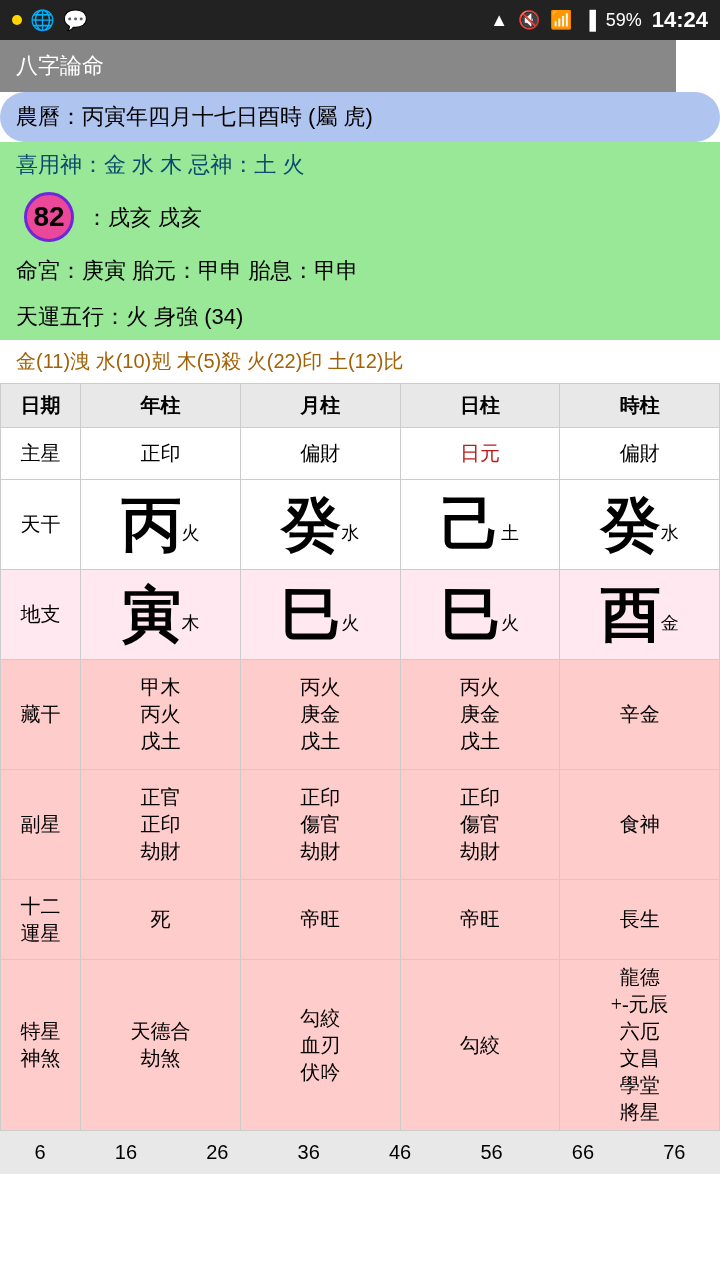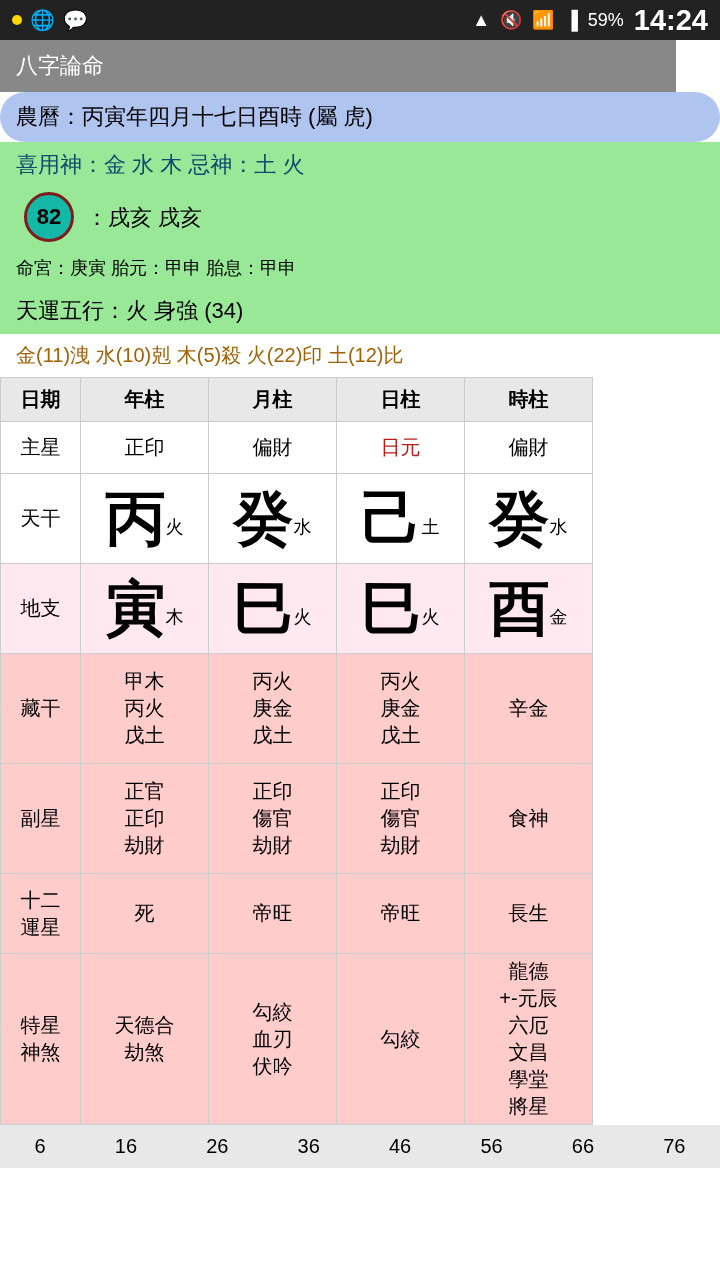--- a/index.html
+++ b/index.html
@@ -61,21 +61,21 @@
     }
     .info-shen2 {
       background: #98e898;
       padding: 4px 16px;
       font-size: 22px;
       color: #000;
     }
     .info-ming {
       background: #98e898;
       padding: 8px 16px;
-      font-size: 18px;
+      font-size: 22px;
       color: #000;
     }
     .info-tianyun {
       background: #98e898;
       padding: 8px 16px;
       font-size: 22px;
       color: #000;
     }
     .info-wuxing {
       background: #fff;
@@ -85,41 +85,42 @@
     }
 
     
     .circle-badge {
       display: inline-flex;
       align-items: center;
       justify-content: center;
       width: 50px;
       height: 50px;
       border-radius: 50%;
-      background: #14b8a6;
-      border: 3px solid #7f1d1d;
-      font-size: 22px;
+      background: #ec4899;
+      border: 3px solid #6d28d9;
+      font-size: 28px;
       font-weight: bold;
       color: #000;
       position: absolute;
       left: 8px;
       top: 0;
     }
     .shen2-row {
       position: relative;
       min-height: 52px;
       display: flex;
       align-items: center;
       padding-left: 70px;
     }
 
     
     #main-table {
-      width: 593px;
+      width: 720px;
       border-collapse: collapse;
+      font-family: Liberation Serif, serif;
     }
     #main-table th, #main-table td {
       border: 1px solid #ccc;
       text-align: center;
       vertical-align: middle;
       padding: 4px 2px;
     }
     
     .th-header {
       background: #e8e8e8;
@@ -213,21 +214,21 @@
   <div class="left-icons">
     <span class="dot-yellow"></span>
     <span style="font-size:20px;">🌐</span>
     <span style="font-size:20px;">💬</span>
   </div>
   <span>▲</span>
   <span>🔇</span>
   <span>📶</span>
   <span>▐</span>
   <span>59%</span>
-  <span style="font-weight:bold;font-size:29px;">14:24</span>
+  <span style="font-weight:bold;font-size:22px;">14:24</span>
 </div>
 
 <div id="app-bar">
   <span>八字論命</span>
 </div>
 
 <div class="info-lunar">
   <span>農曆：丙寅年四月十七日酉時 (屬 虎)</span>
 </div>
 

